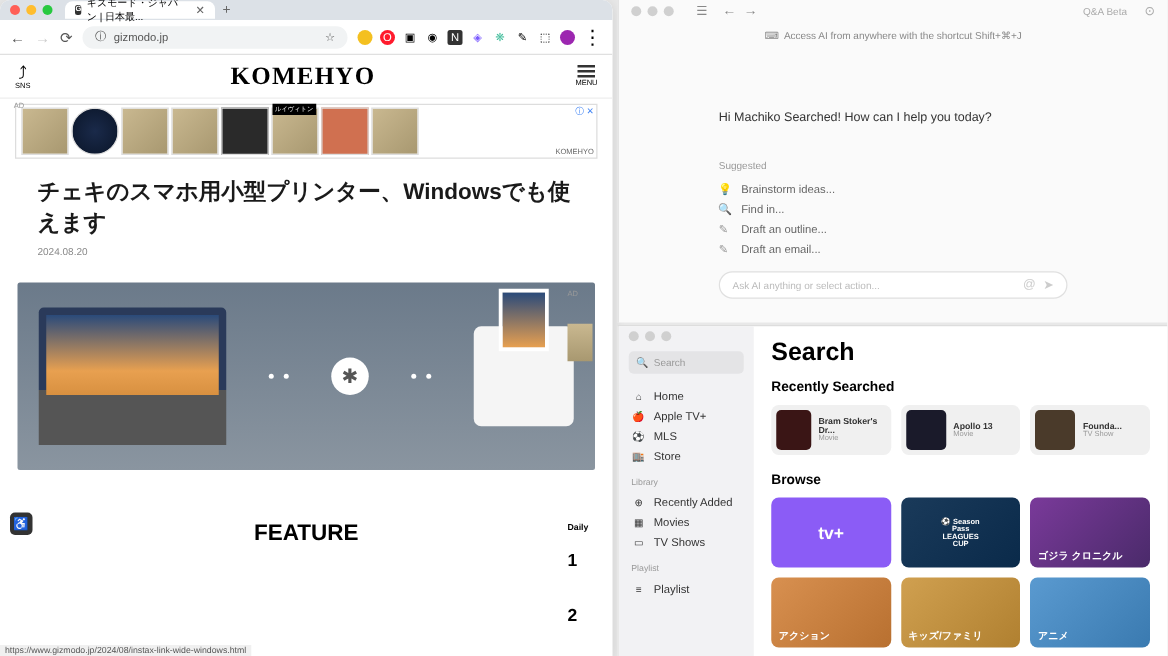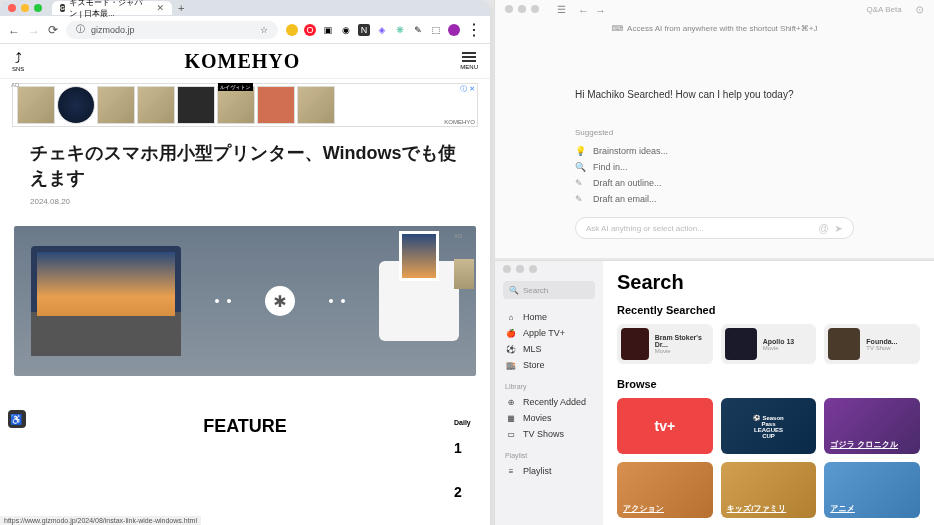--- a/index.html
+++ b/index.html
@@ -93,21 +93,21 @@
 .tv-heading { font-size: 20px; font-weight: bold; margin-bottom: 10px; }
 .tv-subheading { font-size: 11px; font-weight: 600; margin-bottom: 8px; }
 .tv-cards { display: flex; gap: 8px; margin-bottom: 14px; }
 .tv-card { width: 100px; height: 40px; background: #f0f0f0; border-radius: 6px; display: flex; align-items: center; padding: 4px; gap: 6px; }
 .tv-card-img { width: 32px; height: 32px; border-radius: 4px; }
 .tv-card-info { display: flex; flex-direction: column; font-size: 7px; }
 .tv-card-title { font-weight: 600; color: #333; }
 .tv-card-sub { color: #999; font-size: 6px; }
 .tv-tiles { display: flex; gap: 8px; margin-bottom: 8px; }
 .tv-tile { width: 100px; height: 56px; border-radius: 6px; display: flex; align-items: center; justify-content: center; color: #fff; font-size: 8px; font-weight: bold; position: relative; overflow: hidden; }
-.tv-tile-label { position: absolute; bottom: 4px; left: 6px; font-size: 8px; text-decoration: underline; }
+.tv-tile-label { position: absolute; bottom: 4px; left: 6px; font-size: 8px; }
 </style>
 </head>
 <body>
 
 <div class="chrome">
   <div class="chrome-tabs">
     <div class="traffic-lights">
       <div class="tl red"></div>
       <div class="tl yellow"></div>
       <div class="tl green"></div>
@@ -338,21 +338,21 @@
       <div class="tv-card">
         <div class="tv-card-img" style="background:#4a3a2a"></div>
         <div class="tv-card-info">
             <span class="tv-card-title">Founda...</span>
             <span class="tv-card-sub">TV Show</span>
           </div>
       </div>
     </div>
     <div class="tv-subheading">Browse</div>
     <div class="tv-tiles">
-      <div class="tv-tile" style="background:#ef4444">
+      <div class="tv-tile" style="background:#8b5cf6">
           <span style="font-size:14px">tv+</span>
         </div>
       <div class="tv-tile" style="background:linear-gradient(135deg,#1a3a5a,#0a2a4a)">
           <span style="font-size:6px;text-align:center">⚽ Season<br>Pass<br>LEAGUES<br>CUP</span>
         </div>
       <div class="tv-tile" style="background:linear-gradient(135deg,#7a3a9a,#4a2a6a)">
           <span class="tv-tile-label">ゴジラ クロニクル</span>
         </div>
     </div>
     <div class="tv-tiles">

